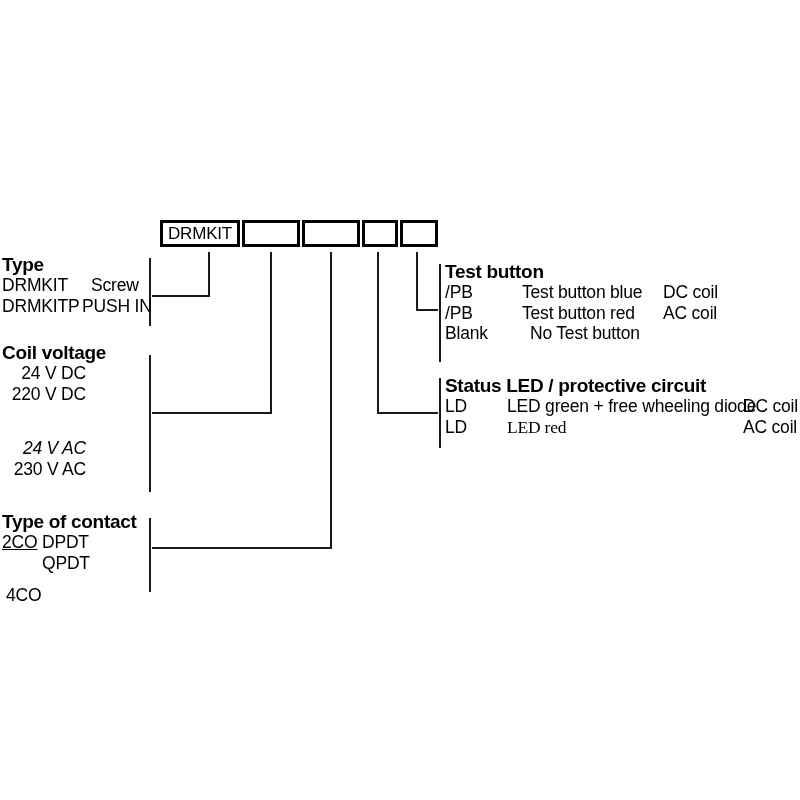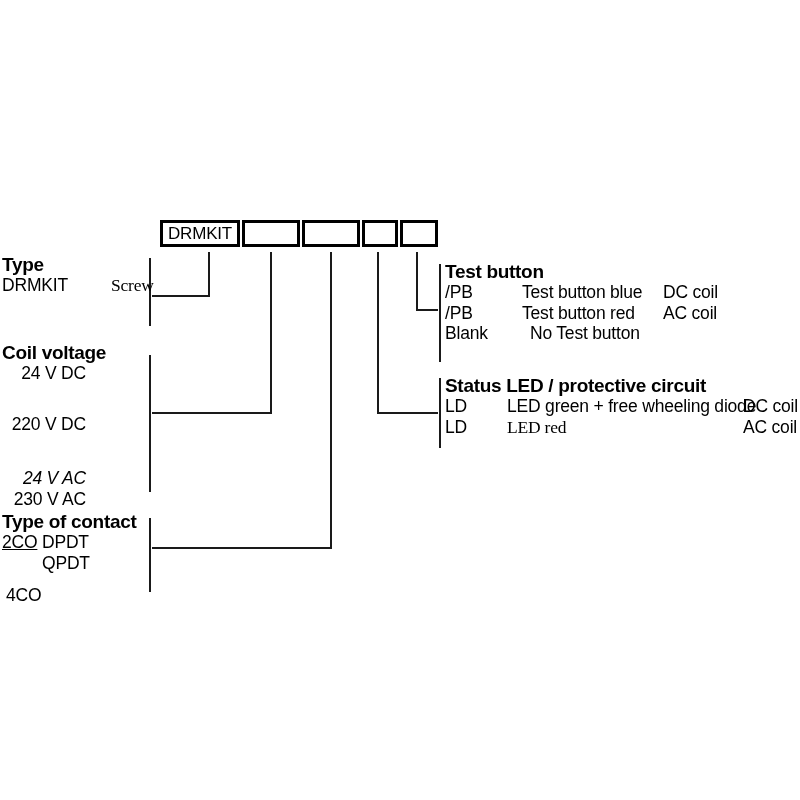--- a/index.html
+++ b/index.html
@@ -88,30 +88,34 @@
 
       <path d="M440,264 L440,362"></path>
       <path d="M440,378 L440,448"></path>
     </g>
   </svg>
 
   <div class="grp" style="left:2px;top:255px;width:146px;">
     <div class="hd">Type</div>
     <div class="row">
       <span class="cell" style="left:0px;">DRMKIT</span>
-      <span class="cell" style="left:109px;font-family:Liberation Serif, serif;">Screw</span>
+      <span class="cell" style="left:89px;">Screw</span>
+    </div>
+    <div class="row">
+      <span class="cell" style="left:0px;">DRMKITP</span>
+      <span class="cell" style="left:80px;">PUSH IN</span>
     </div>
   </div>
 
   <div class="grp" style="left:2px;top:343px;width:146px;">
     <div class="hd">Coil voltage</div>
     <div class="row ra" style="width:84px;">
       <span style="display:block;text-align:right;">24 V DC</span>
     </div>
-    <div class="row ra" style="width:84px;margin-top:30px;">
+    <div class="row ra" style="width:84px;">
       <span style="display:block;text-align:right;">220 V DC</span>
     </div>
     <div class="row blank-row" style="height:34px;"></div>
     <div class="row ra" style="width:84px;">
       <span style="display:block;text-align:right;font-style:italic;">24 V AC</span>
     </div>
     <div class="row ra" style="width:84px;">
       <span style="display:block;text-align:right;">230 V AC</span>
     </div>
   </div>

